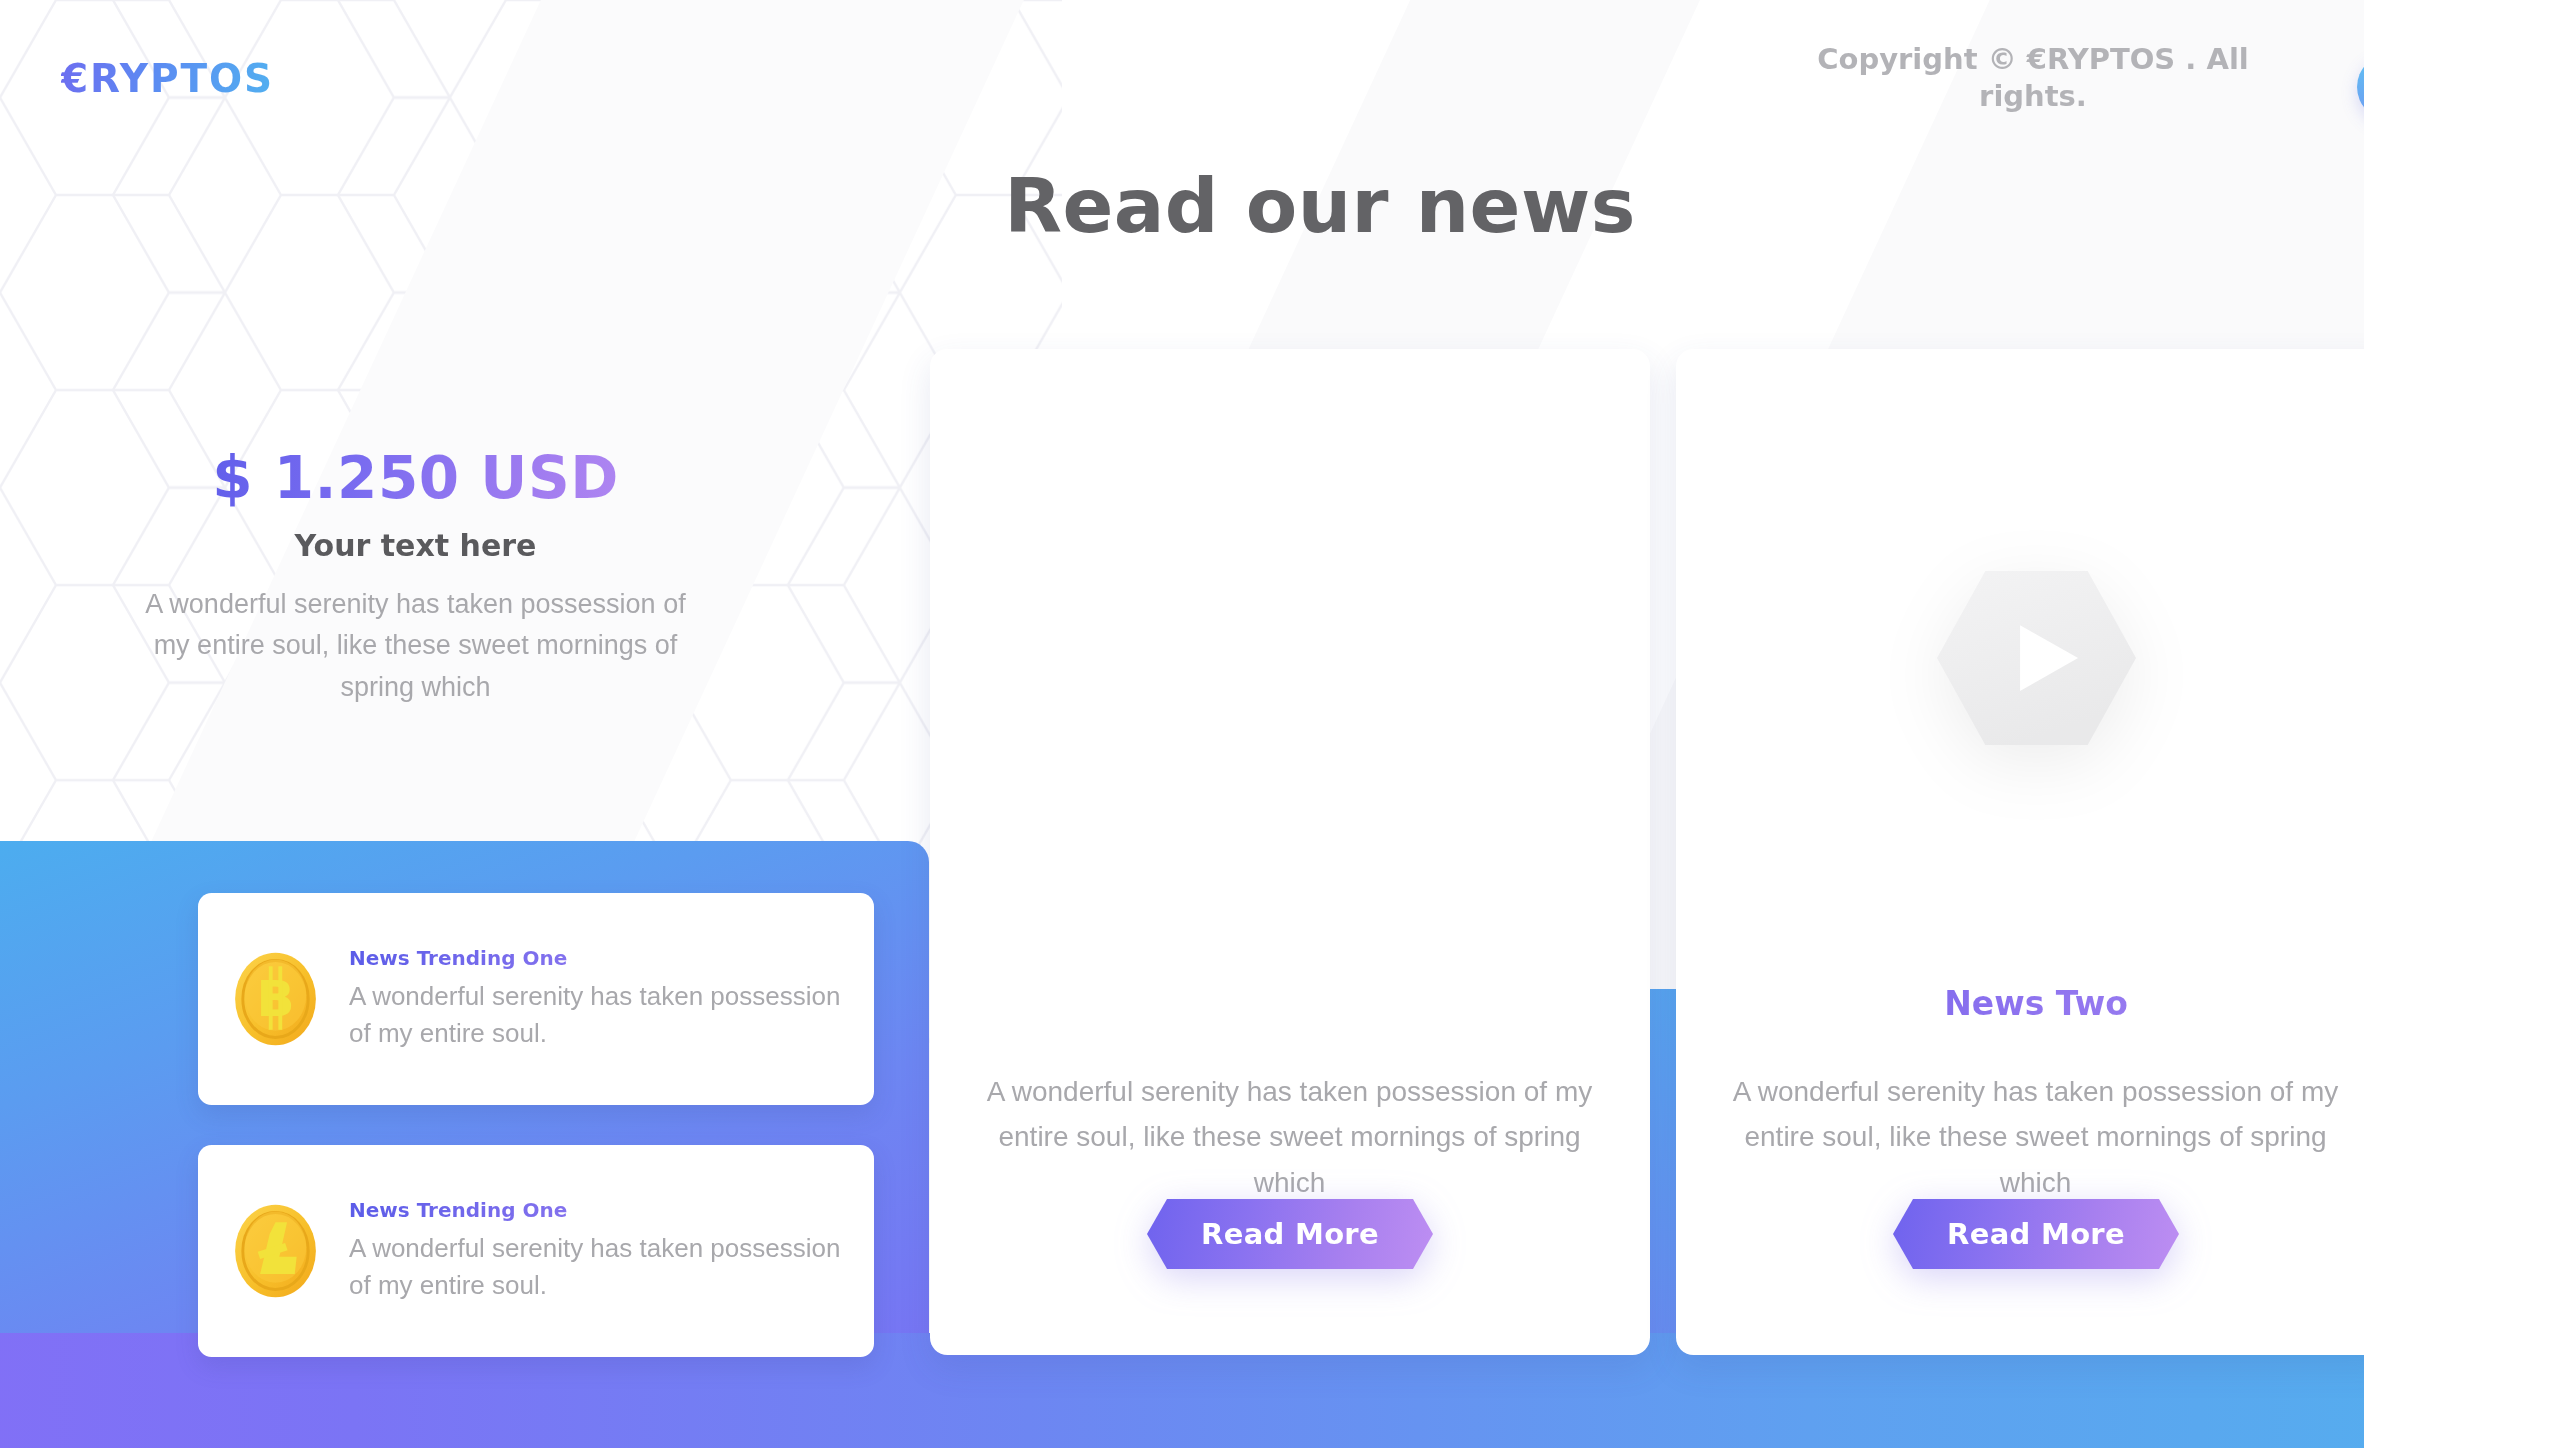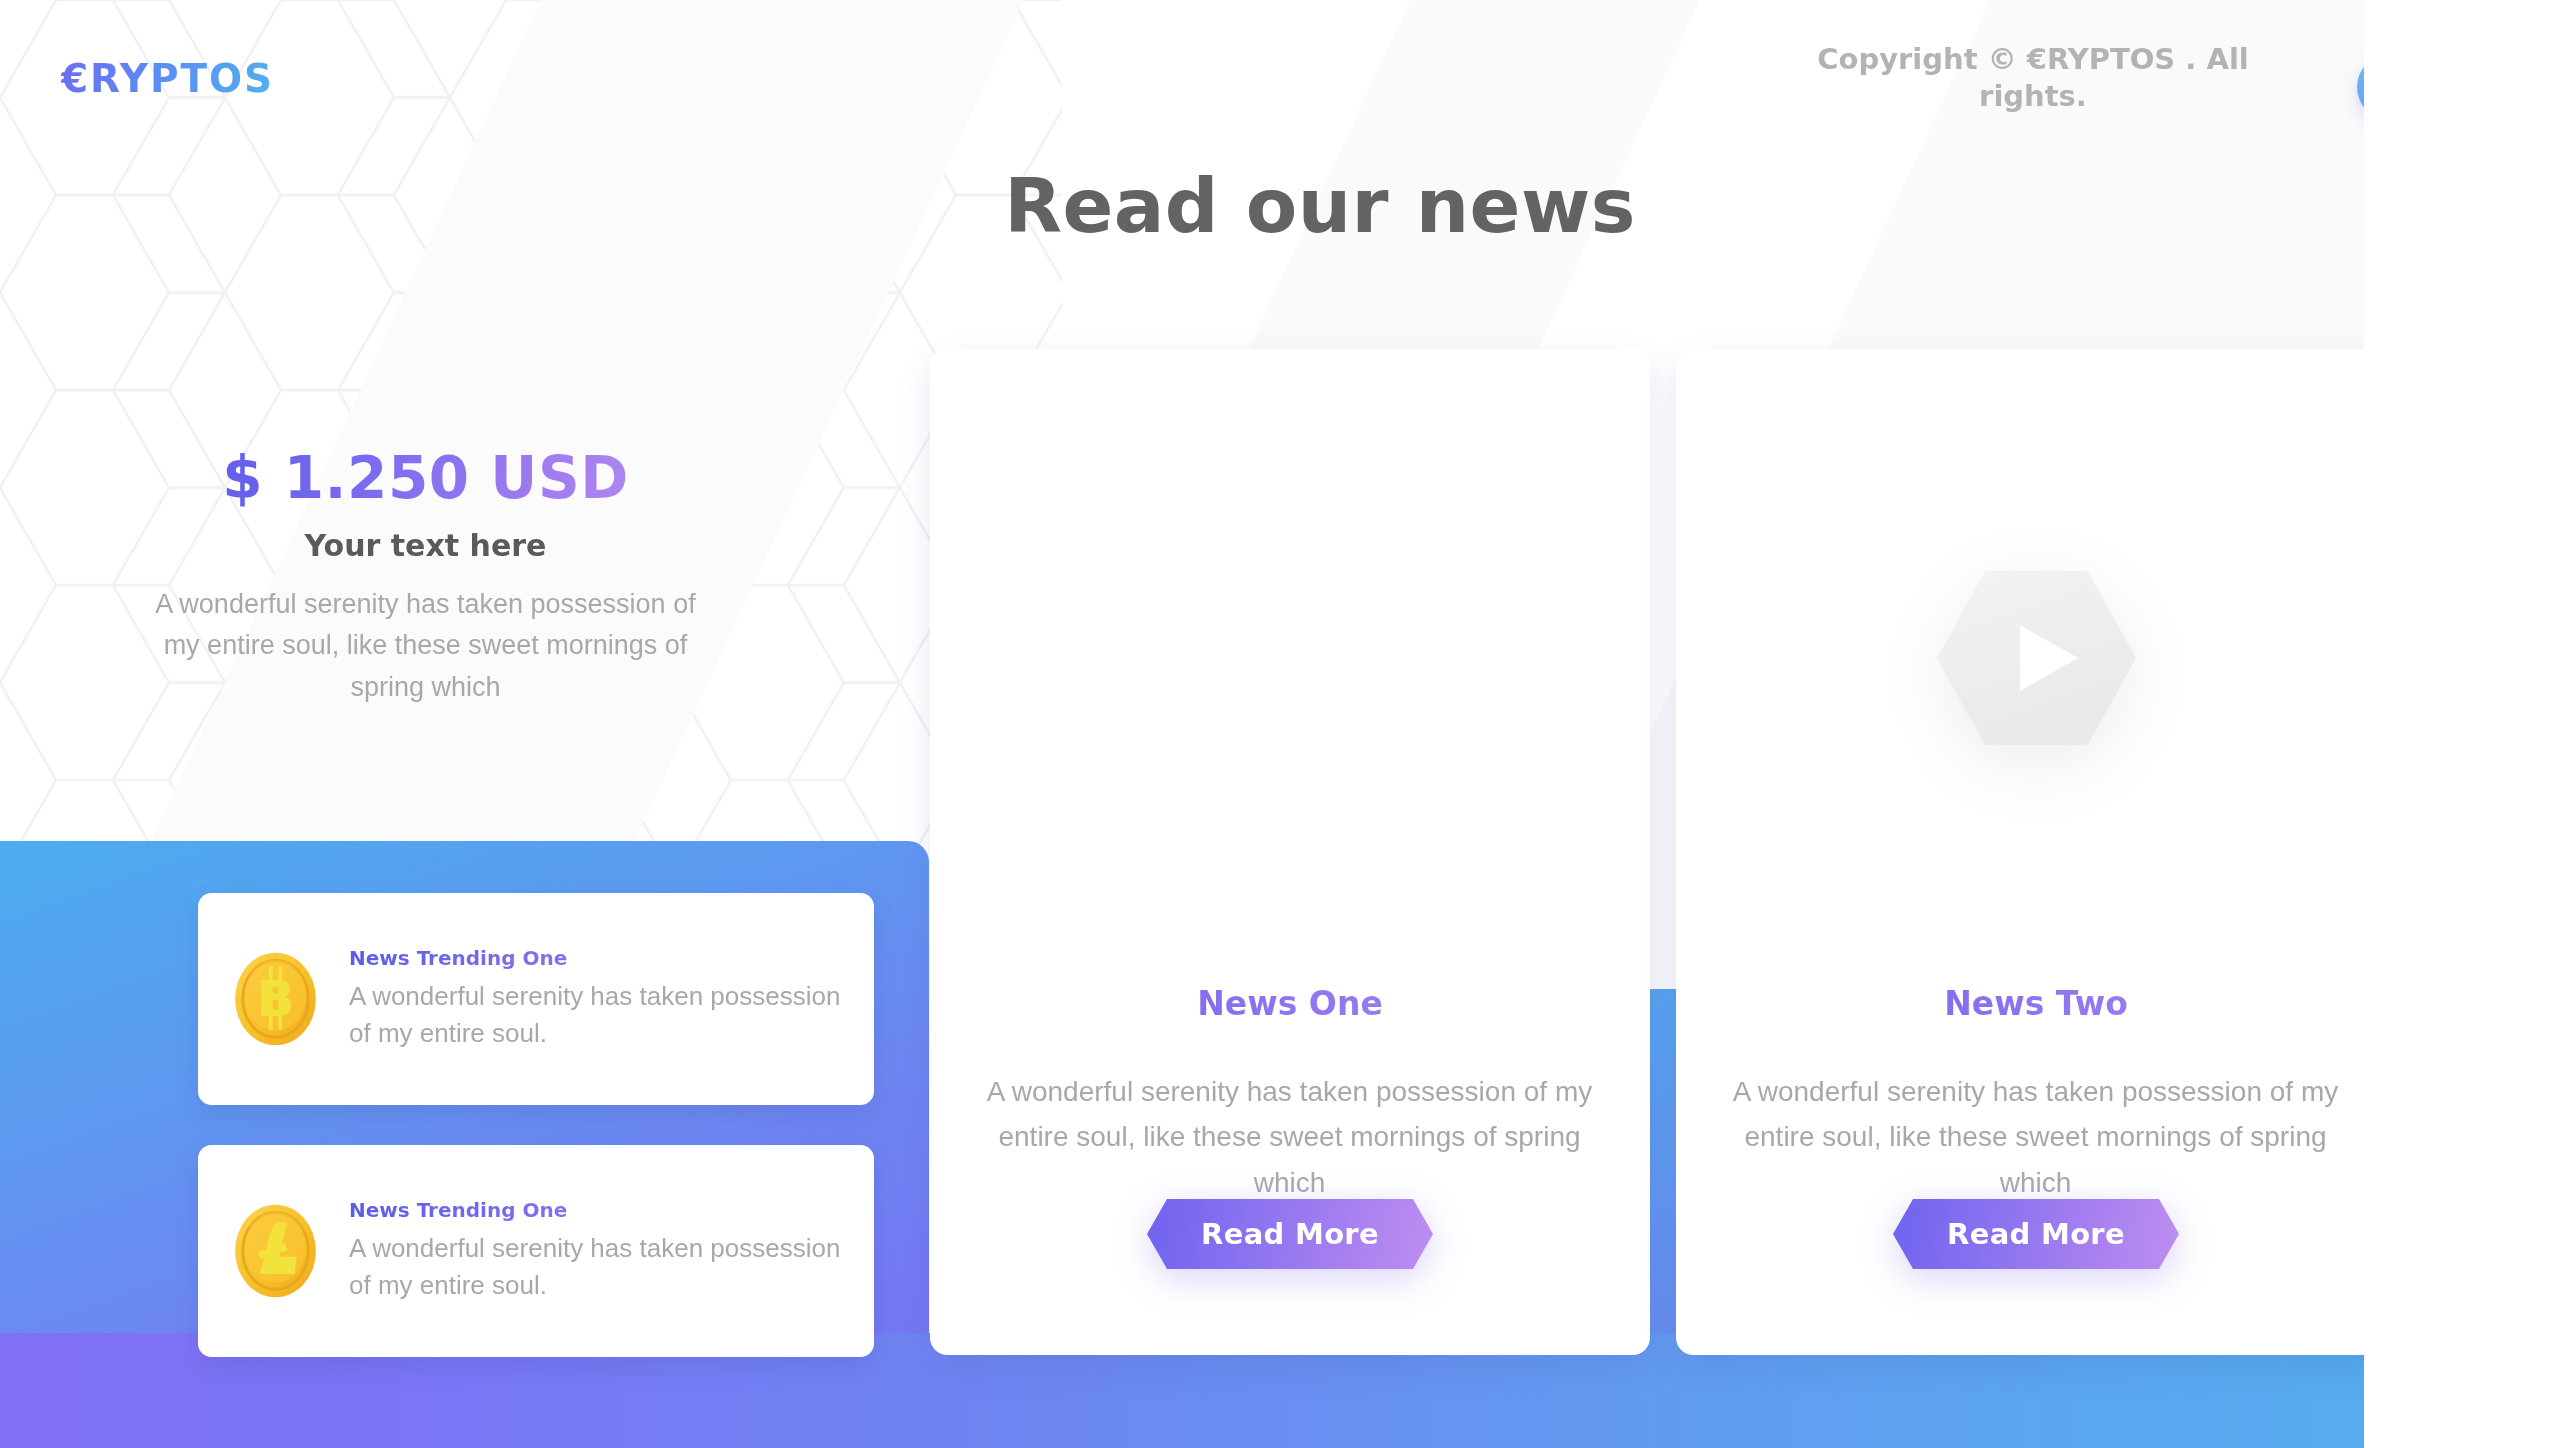--- a/index.html
+++ b/index.html
@@ -145,21 +145,21 @@
     font-size: 75px;
     font-weight: 800;
     color: #636366;
     letter-spacing: 0.5px;
     padding-left: 32px;
   }
 
   
   .price-block {
     position: absolute;
-    left: 150px;
+    left: 140px;
     top: 444px;
     width: 551px;
     text-align: center;
   }
   .price-value {
     font-family: "DejaVu Sans", sans-serif;
     font-size: 58px;
     font-weight: 800;
     letter-spacing: 0.5px;
     background: linear-gradient(100deg, #5659e8 0%, #7a6cf0 40%, #a47ef0 75%, #b98ef2 100%);
@@ -409,21 +409,20 @@
       </svg>
     </div>
     <div class="trend-text">
       <div class="trend-title">News Trending One</div>
       <div class="trend-body">A wonderful serenity has taken possession of my entire soul.</div>
     </div>
   </div>
 
   <div class="news-card first">
     <div class="news-media"></div>
-    <div class="news-title">News One</div>
     <div class="news-body">A wonderful serenity has taken possession of my entire soul, like these sweet mornings of spring which</div>
     <div class="read-more-wrap">
       <div class="read-more">Read More</div>
     </div>
   </div>
 
   <div class="news-card second">
     <div class="news-media">
       <div class="play-hex">
         <svg width="203" height="179" viewBox="0 0 210 185">

